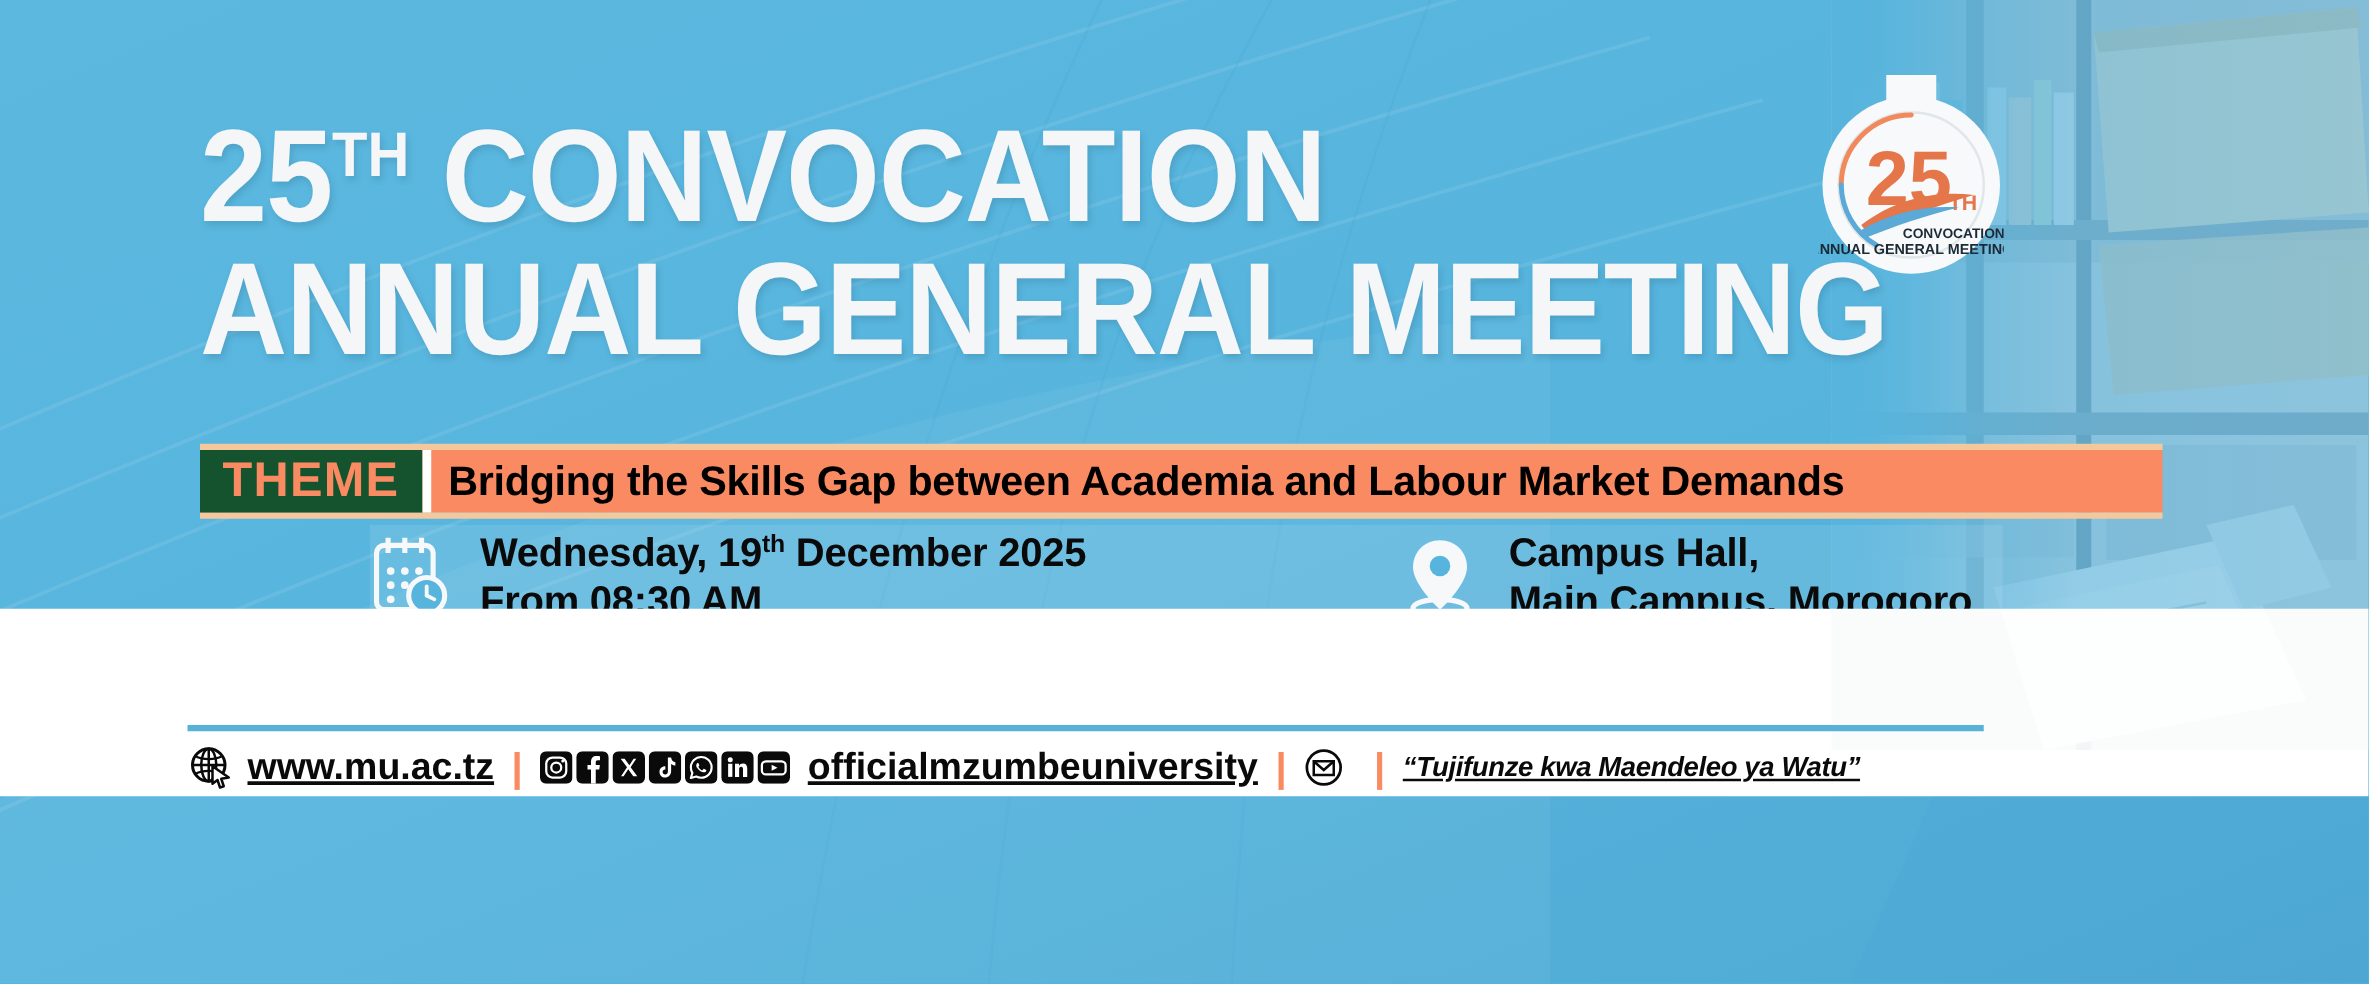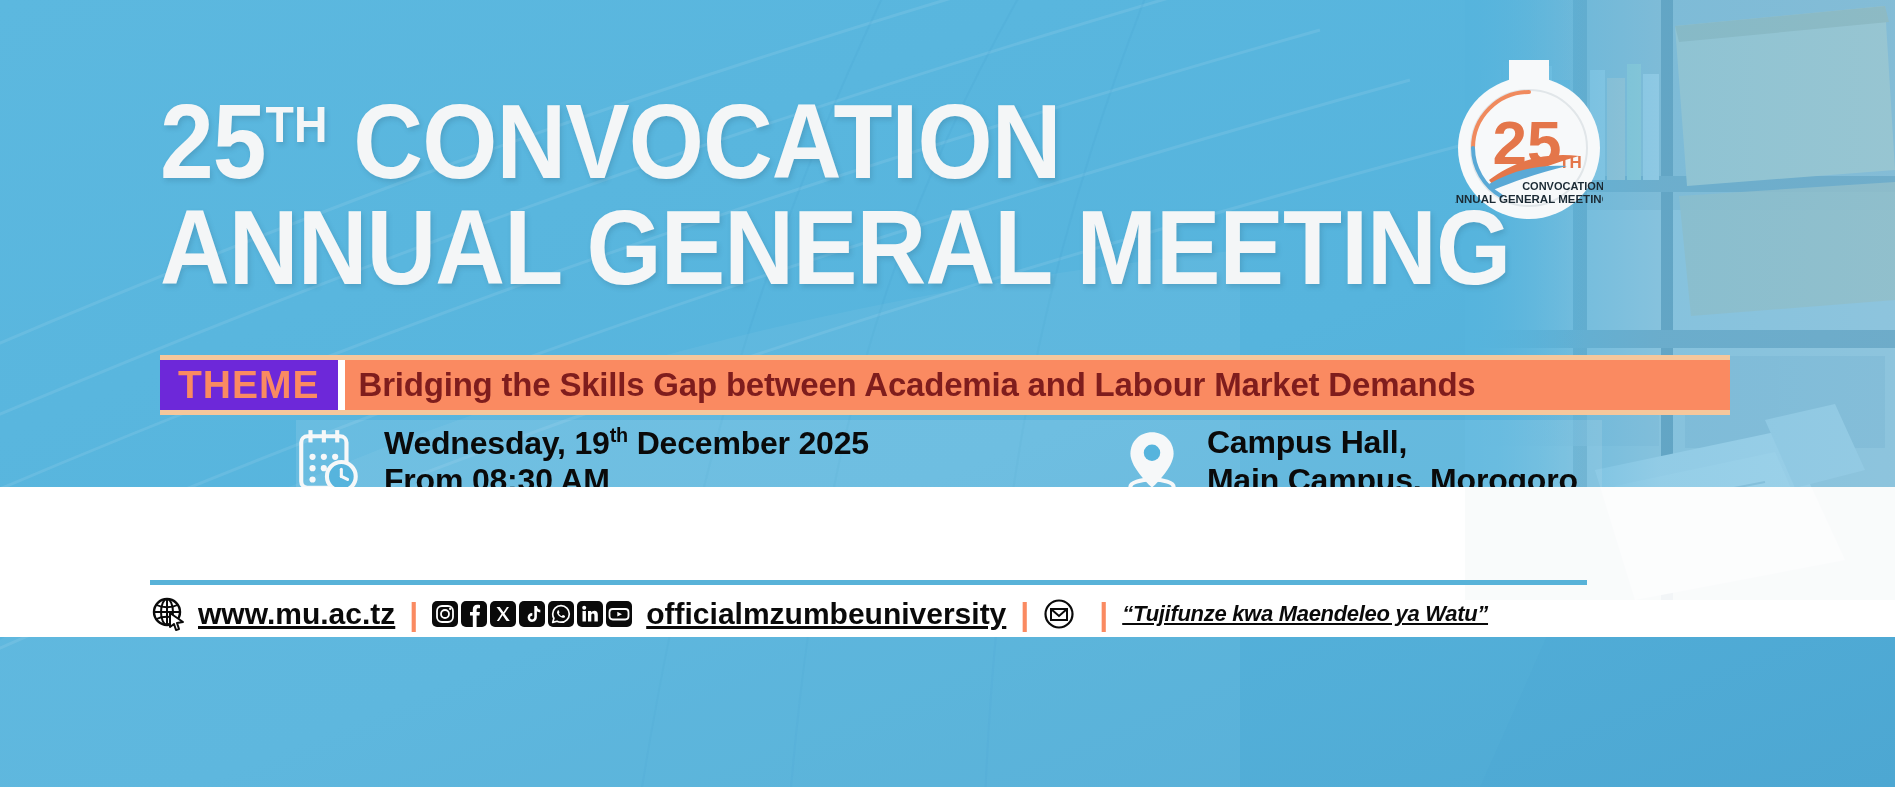--- a/index.html
+++ b/index.html
@@ -46,29 +46,29 @@
   .title-line.l1{font-size:105px;}
   .title-line.l2{font-size:105px;margin-top:6px;}
   .sup{font-size:.48em;vertical-align:super;letter-spacing:0;}
 
   
   .theme-wrap{position:absolute;left:160px;top:355px;width:1570px;}
   .rule{height:5px;background:#f5c79c;}
   .rule.bottom{margin-top:0;}
   .theme-row{display:flex;align-items:stretch;height:50px;background:#fa8a61;}
   .theme-label{
-    background:#6d28d9;color:#fa8a61;
+    background:#14532d;color:#fa8a61;
     font-weight:bold;font-size:39px;line-height:50px;
     padding:0 18px;letter-spacing:1px;
     transform-origin:left center;
     font-family:"Liberation Sans", sans-serif;
   }
   .theme-gap{width:7px;background:#ffffff;}
   .theme-text{
-    flex:1;color:#7f1d1d;font-weight:bold;font-size:33px;line-height:50px;
+    flex:1;color:#000000;font-weight:bold;font-size:33px;line-height:50px;
     padding-left:14px;white-space:nowrap;letter-spacing:-.2px;
   }
 
   
   .info-panel{
     position:absolute;left:296px;top:420px;width:1306px;height:116px;
     background:rgba(255,255,255,.10);
   }
   .info-row{
     position:absolute;left:296px;top:424px;

